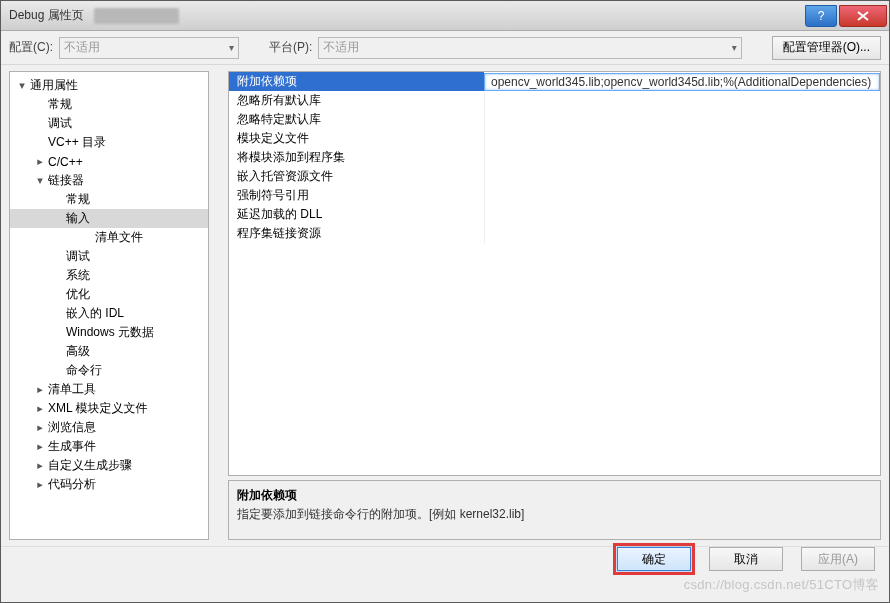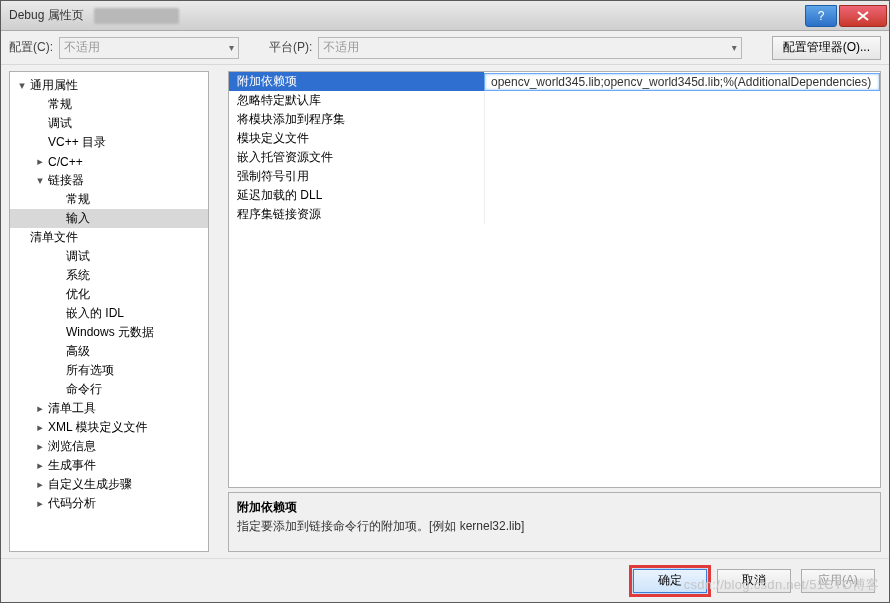--- a/index.html
+++ b/index.html
@@ -28,21 +28,21 @@
   .rightpane { flex:1; display:flex; flex-direction:column; min-width:0;margin-left:13px; }
   .grid { flex:1; border:1px solid #b0b0b0; background:#fff; overflow:hidden; }
   .grid-row { display:flex; height:19px; align-items:center; }
   .grid-row.sel .gname { background:#2f6fd0; color:#fff; }
   .gname { width: 255px; padding-left:8px; height:100%; display:flex; align-items:center; }
   .gval { flex:1; padding-left:6px; border-left:1px solid #eee; height:100%; display:flex; align-items:center; color:#333; overflow:hidden; white-space:nowrap;text-align:center; }
   .grid-row.sel .gval { background:#fff; border:1px solid #6aa9f5; box-shadow:0 0 3px #8fbef5 inset; height:18px;}
   .desc { border:1px solid #b0b0b0; border-top:1px solid #b0b0b0; background:#f0f0f0; padding:6px 8px 10px 8px; margin-top:4px; height:60px;}
   .desc .dtitle { font-weight:bold; margin-bottom:2px;}
   .desc .dbody { color:#333; }
-  .footer { height: 44px; display:flex; align-items:center; justify-content:flex-end; gap:10px; padding:0 14px; border-top:1px solid #ddd; position:relative; }
+  .footer { height: 56px; display:flex; align-items:flex-start; justify-content:flex-end; gap:18px; padding:0 14px; border-top:1px solid #ddd; position:relative; }
   .footer .btn { min-width:74px; justify-content:center; }
   .btn.primary { outline:3px solid #e03a3a; outline-offset:1px; border:1px solid #3c7dd7; background:linear-gradient(#eaf3fe,#cfe5fb); box-shadow:0 0 3px #7fb6f0;}
   .watermark { position:absolute; right:10px; bottom:8px; color:#c5c5c5; font-size:13px; pointer-events:none; letter-spacing:0.3px;}
 </style>
 </head>
 <body>
 
 <div class="window">
   <div class="titlebar">
     <span class="title">Debug 属性页</span>
@@ -103,21 +103,21 @@
           <span class="lbl">链接器</span>
         </div>
         <div class="tree-row" style="padding-left: 42px;">
           <span class="exp"></span>
           <span class="lbl">常规</span>
         </div>
         <div class="tree-row sel" style="padding-left: 42px;">
           <span class="exp"></span>
           <span class="lbl">输入</span>
         </div>
-        <div class="tree-row" style="">
+        <div class="tree-row" style=" justify-content: center;">
           <span class="exp"></span>
           <span class="lbl">清单文件</span>
         </div>
         <div class="tree-row" style="padding-left: 42px;">
           <span class="exp"></span>
           <span class="lbl">调试</span>
         </div>
         <div class="tree-row" style="padding-left: 42px;">
           <span class="exp"></span>
           <span class="lbl">系统</span>
@@ -130,24 +130,20 @@
           <span class="exp"></span>
           <span class="lbl">嵌入的 IDL</span>
         </div>
         <div class="tree-row" style="padding-left: 42px;">
           <span class="exp"></span>
           <span class="lbl">Windows 元数据</span>
         </div>
         <div class="tree-row" style="padding-left: 42px;">
           <span class="exp"></span>
           <span class="lbl">高级</span>
-        </div>
-        <div class="tree-row" style="padding-left: 42px;">
-          <span class="exp"></span>
-          <span class="lbl">所有选项</span>
         </div>
         <div class="tree-row" style="padding-left: 42px;">
           <span class="exp"></span>
           <span class="lbl">命令行</span>
         </div>
         <div class="tree-row" style="padding-left: 24px;">
           <span class="exp">▸</span>
           <span class="lbl">清单工具</span>
         </div>
         <div class="tree-row" style="padding-left: 24px;">
@@ -171,29 +167,33 @@
           <span class="lbl">代码分析</span>
         </div>
       </div>
     <div class="rightpane">
       <div class="grid" id="grid">
           <div class="grid-row sel">
             <div class="gname">附加依赖项</div>
             <div class="gval">opencv_world345.lib;opencv_world345d.lib;%(AdditionalDependencies)</div>
           </div>
           <div class="grid-row">
+            <div class="gname">忽略所有默认库</div>
+            <div class="gval"></div>
+          </div>
+          <div class="grid-row">
             <div class="gname">忽略特定默认库</div>
             <div class="gval"></div>
           </div>
           <div class="grid-row">
+            <div class="gname">模块定义文件</div>
+            <div class="gval"></div>
+          </div>
+          <div class="grid-row">
             <div class="gname">将模块添加到程序集</div>
-            <div class="gval"></div>
-          </div>
-          <div class="grid-row">
-            <div class="gname">模块定义文件</div>
             <div class="gval"></div>
           </div>
           <div class="grid-row">
             <div class="gname">嵌入托管资源文件</div>
             <div class="gval"></div>
           </div>
           <div class="grid-row">
             <div class="gname">强制符号引用</div>
             <div class="gval"></div>
           </div>

